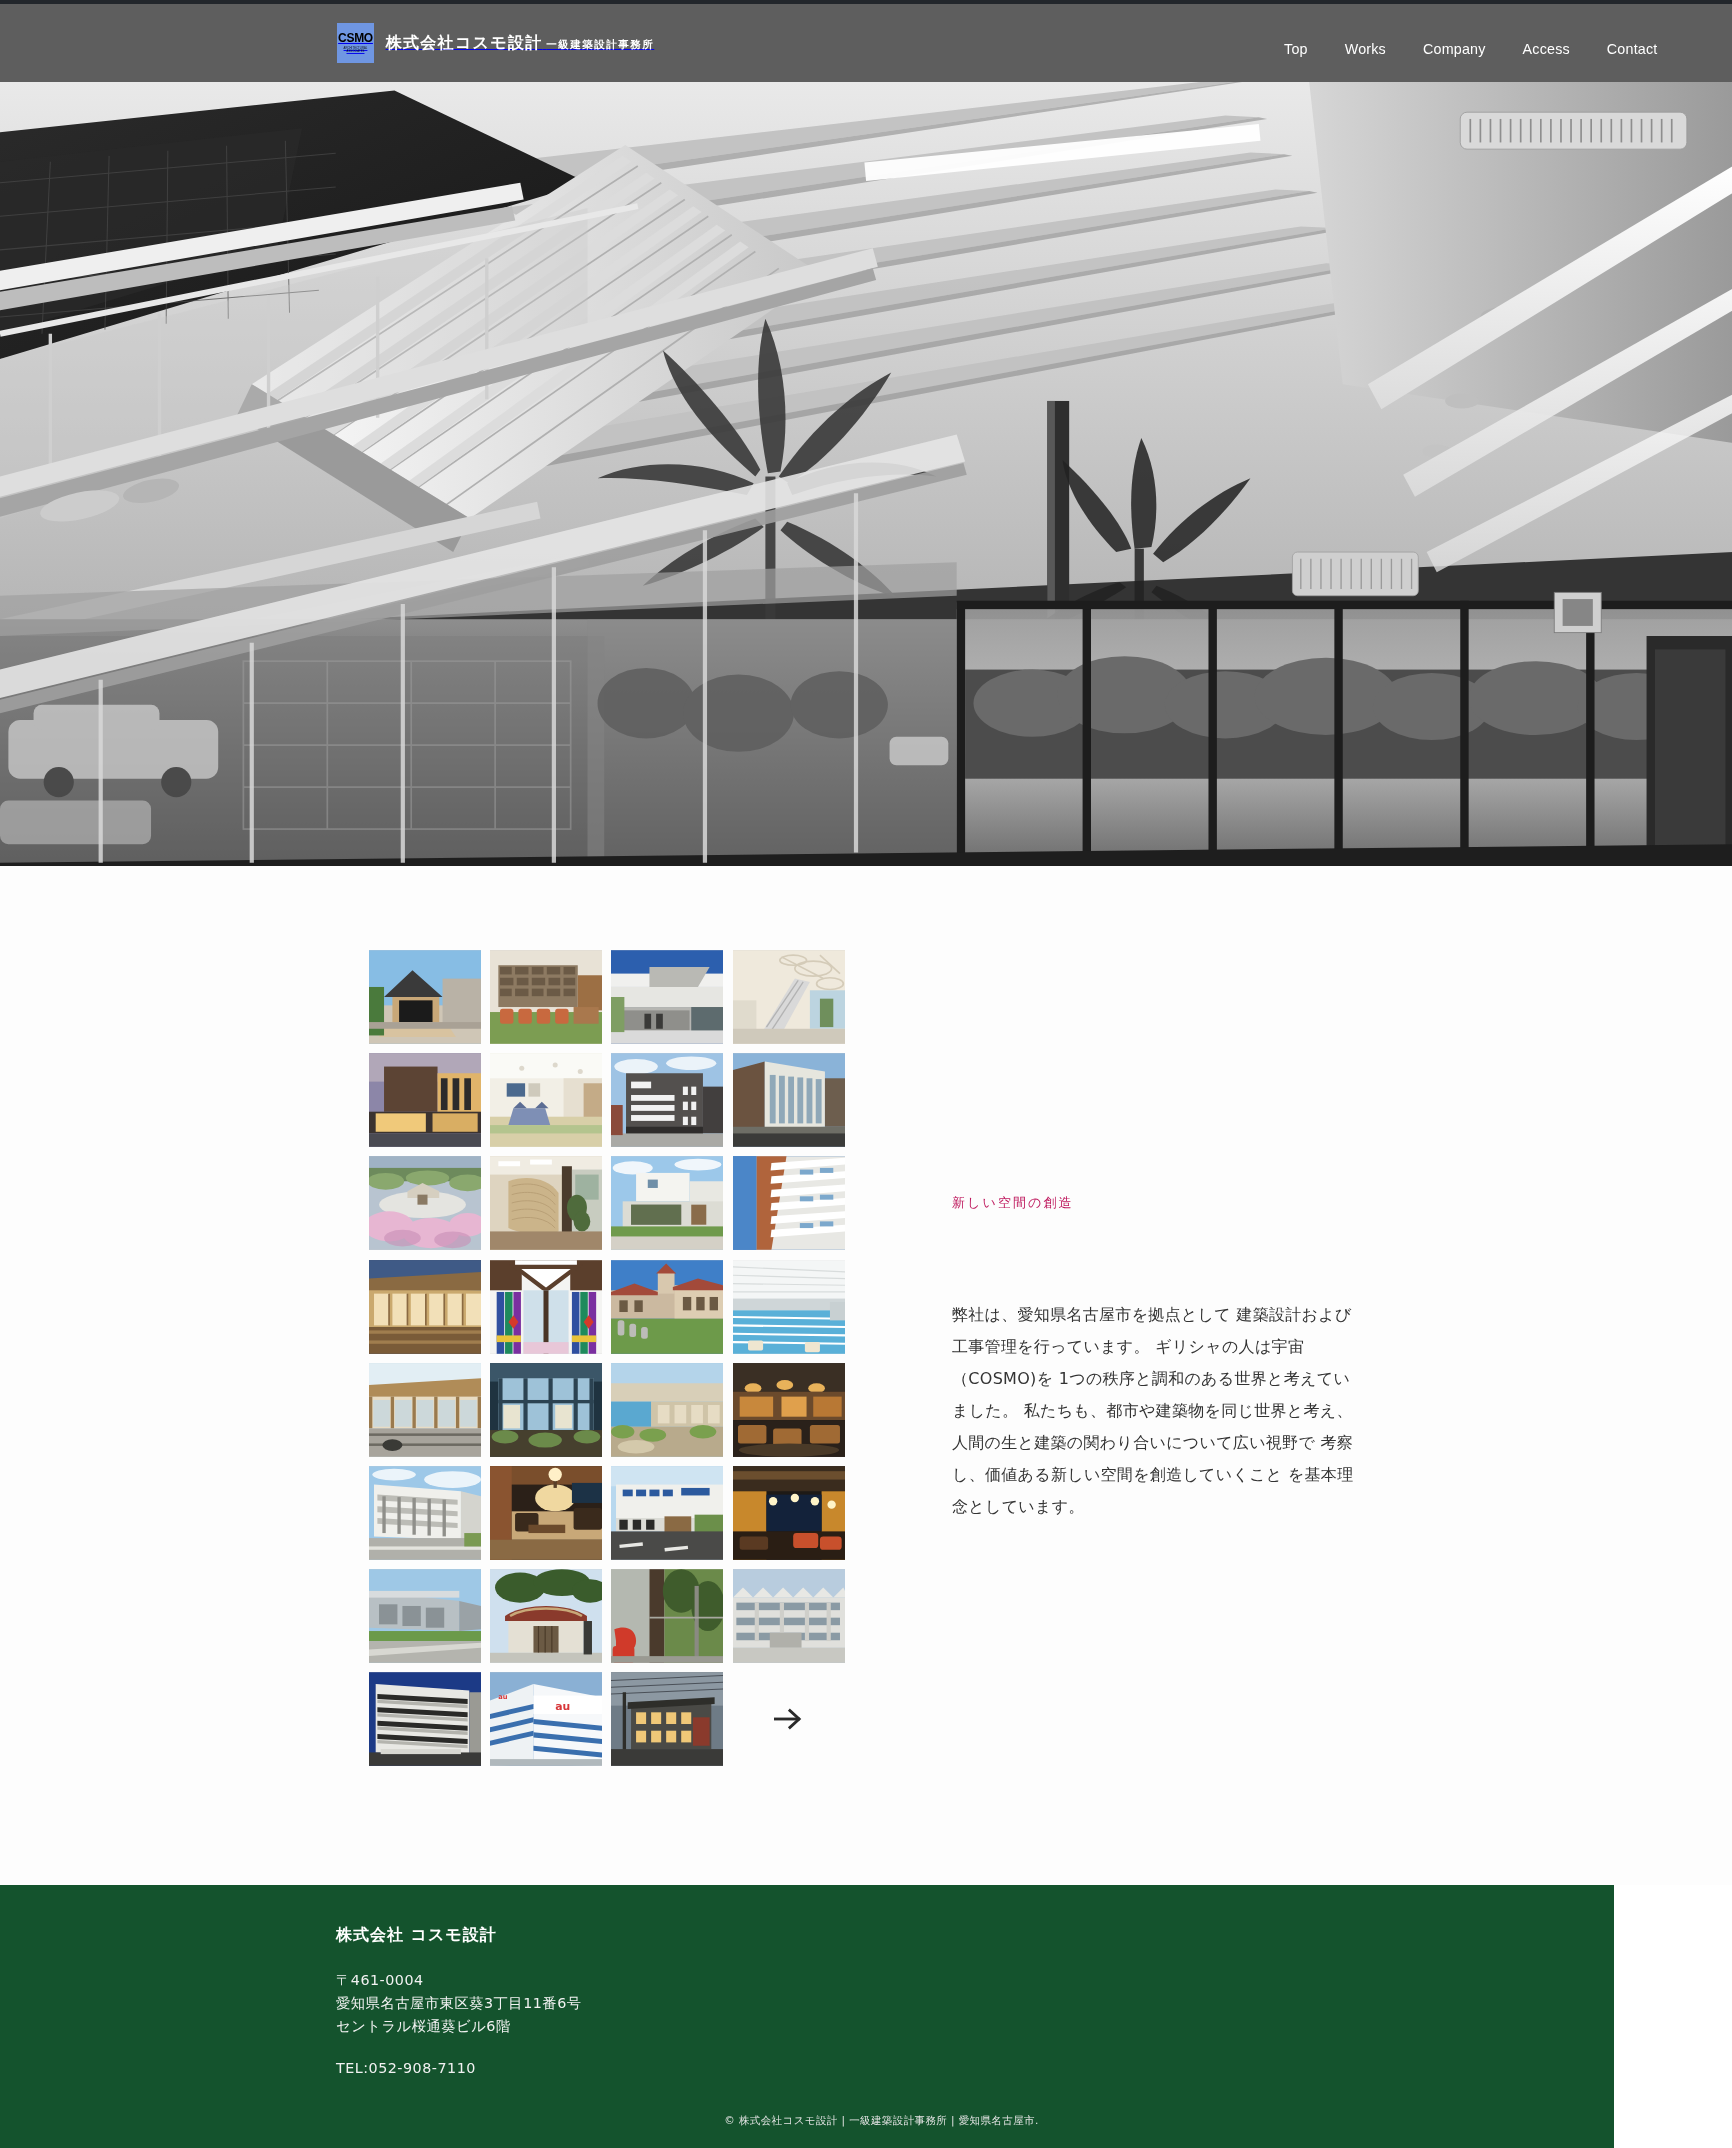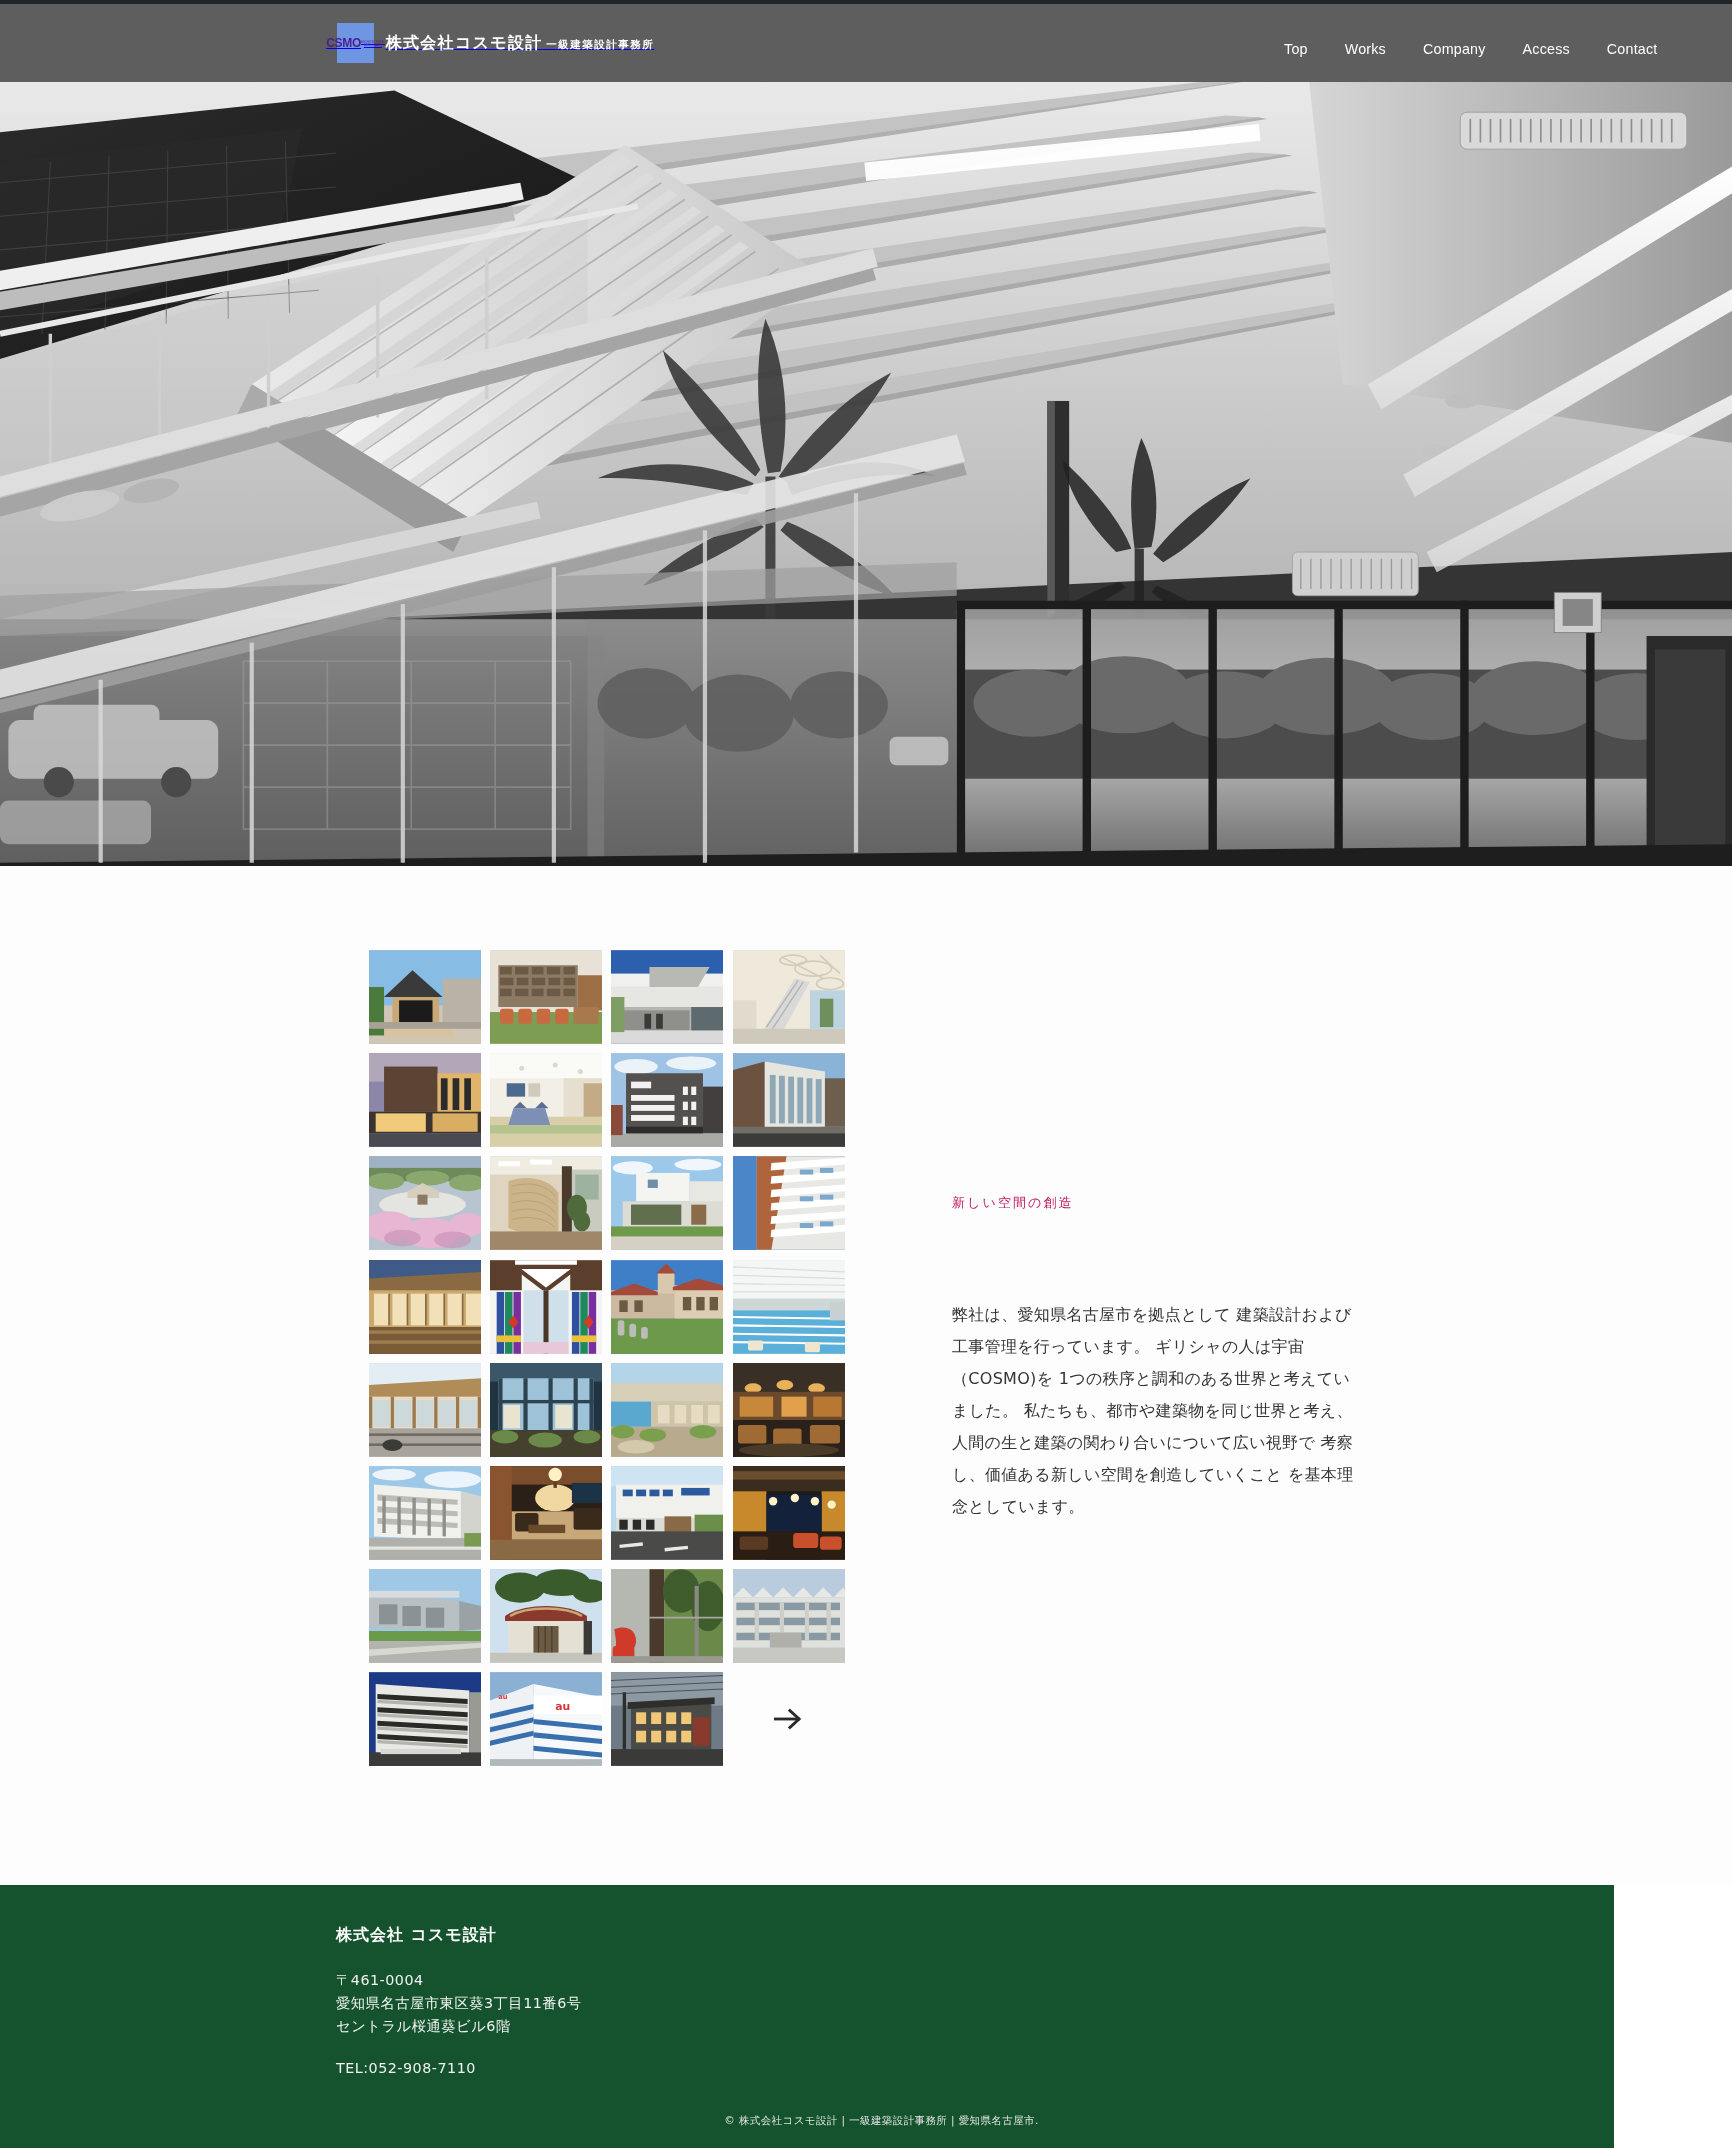--- a/index.html
+++ b/index.html
@@ -22,22 +22,22 @@
   
   .site-header {
     position: absolute; top: 4.2px; left: 0; width: 1733px; height: 78px;
     background: #5e5e5e;
     z-index: 30;
     display: flex; align-items: center;
   }
   .brand { display: flex; align-items: center; margin-left: 337px; }
   .brand-logo {
     width: 37px; height: 40px; background: #6f96e2;
-    display: flex; flex-direction: row; align-items: center; justify-content: center;
-    color: #4c1d95; flex: none; position: relative;
+    display: flex; flex-direction: column; align-items: center; justify-content: center;
+    color: #000000; flex: none; position: relative;
   }
   .brand-logo .lg-main {
     font-size: 12px; font-weight: 700; letter-spacing: -0.3px; line-height: 1;
     font-family: "Liberation Sans", sans-serif;
   }
   .brand-logo .lg-sub {
     font-size: 2.7px; letter-spacing: 0.1px; line-height: 1.35; margin-top: 2.5px;
     text-align: center; opacity: .92; font-family: "Liberation Sans", sans-serif;
   }
   .brand-text { margin-left: 11.7px; color: #ffffff; }

